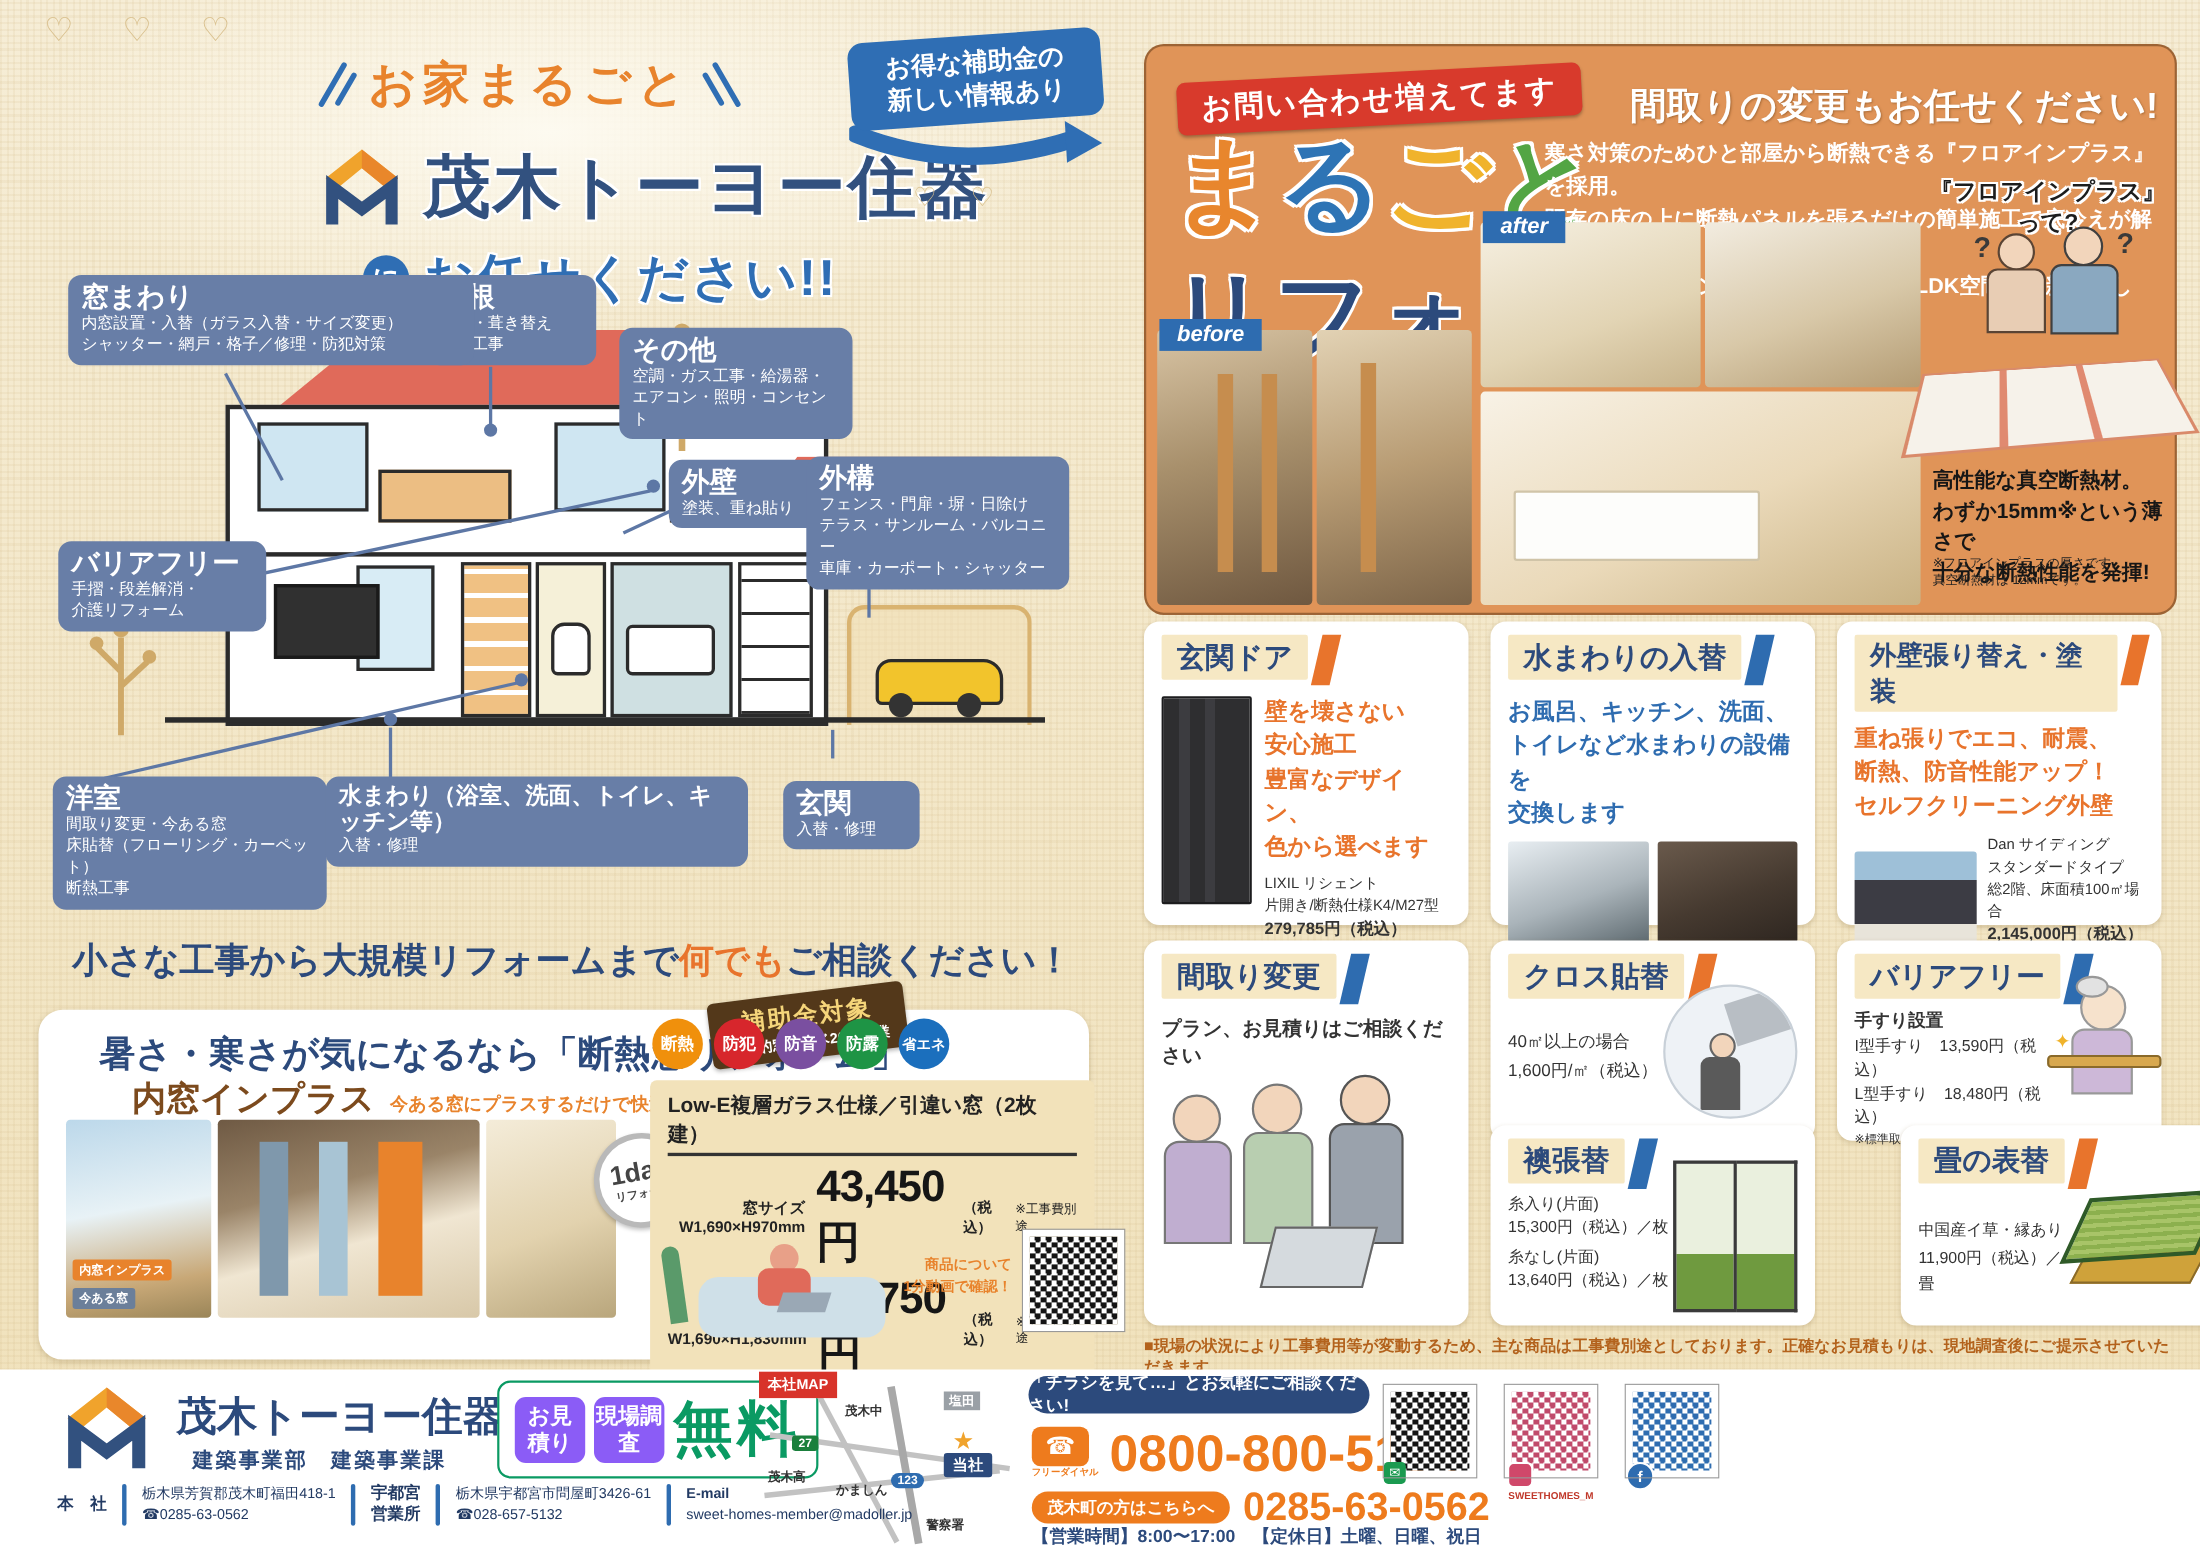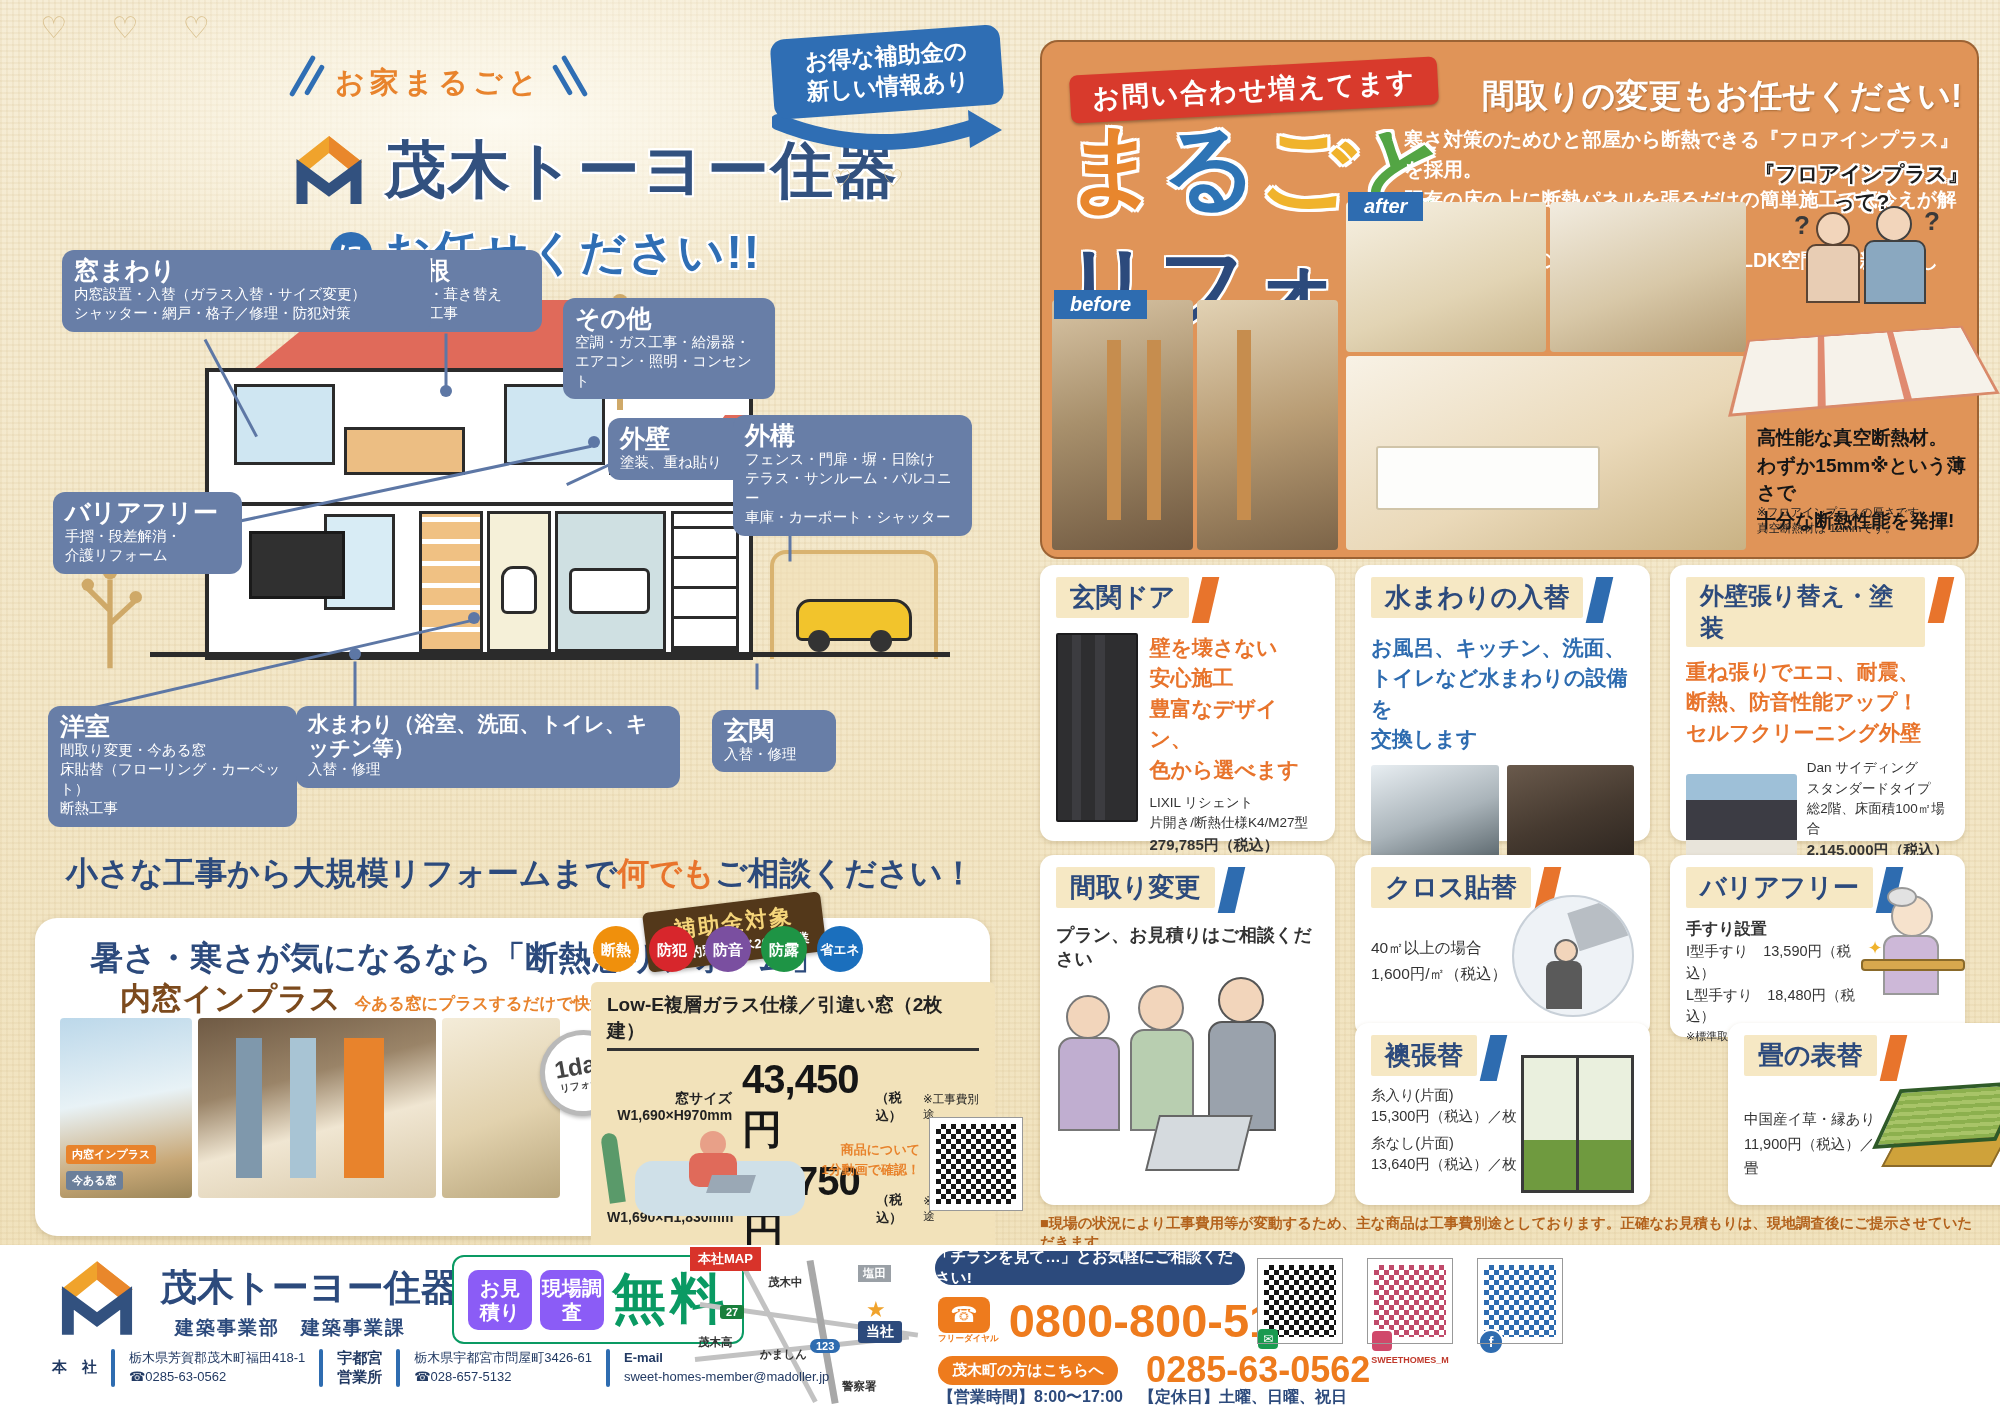--- a/index.html
+++ b/index.html
@@ -6,21 +6,21 @@
   body{font-family:"Liberation Sans","DejaVu Sans",sans-serif;}
   .page{position:relative;width:2000px;height:1414px;overflow:hidden;
     background:
       radial-gradient(ellipse 700px 260px at 500px 120px,#fdfaf0 0%,rgba(253,250,240,0) 70%),
       repeating-linear-gradient(0deg,rgba(210,185,135,.14) 0 2px,rgba(0,0,0,0) 2px 6px),
       repeating-linear-gradient(90deg,rgba(210,185,135,.14) 0 2px,rgba(0,0,0,0) 2px 6px),
       linear-gradient(#f6edd6,#f0e1ba);}
   .abs{position:absolute;}
   .ow{text-shadow:2px 0 0 #fff,-2px 0 0 #fff,0 2px 0 #fff,0 -2px 0 #fff,2px 2px 0 #fff,-2px -2px 0 #fff,2px -2px 0 #fff,-2px 2px 0 #fff;}
   
-  .top-badge-txt{color:#e8832c;font-size:29px;font-weight:bold;letter-spacing:5px;margin-top:15px;}
+  .top-badge-txt{color:#e8832c;font-size:43px;font-weight:bold;letter-spacing:5px;}
   .slash{width:5px;height:46px;background:#2f6eb4;border-radius:3px;display:inline-block;}
   .logo-txt{color:#32517f;font-size:62px;font-weight:bold;letter-spacing:2px;}
   .ni-circle{width:42px;height:42px;border-radius:50%;background:#2f6eb4;color:#fff;font-size:25px;font-weight:bold;display:flex;align-items:center;justify-content:center;}
   .request{color:#2f6eb4;font-size:46px;font-weight:bold;letter-spacing:2px;}
   .subsidy{background:#2f6eb4;color:#fff;border-radius:14px;font-size:23px;font-weight:bold;text-align:center;line-height:1.3;padding:10px 14px;transform:rotate(-4deg);}
   
   .callout{background:#687ea7;border-radius:12px;color:#fff;padding:6px 12px 8px;}
   .callout .t{font-size:25px;font-weight:bold;line-height:1.15;}
   .callout .t.small{font-size:21px;}
   .callout .ln{font-size:14.5px;line-height:1.35;}
@@ -547,21 +547,21 @@
     </div>
 
     <div class="navybar abs" style="left:935px;top:6px;width:310px;height:34px;">「チラシを見て…」とお気軽にご相談ください!</div>
     <div class="abs" style="left:938px;top:48px;display:flex;align-items:center;gap:10px;">
       <div style="text-align:center;">
         <div style="width:52px;height:36px;background:#ee7b1d;border-radius:8px;color:#fff;font-size:22px;display:flex;align-items:center;justify-content:center;">☎</div>
         <div style="font-size:8.5px;color:#ee7b1d;font-weight:bold;">フリーダイヤル</div>
       </div>
       <a class="phone1" style="text-decoration:none;">0800-800-5134</a>
     </div>
-    <div class="abs" style="left:938px;top:104px;display:flex;align-items:center;gap:28px;">
+    <div class="abs" style="left:938px;top:104px;display:flex;align-items:center;gap:12px;">
       <span class="local-label">茂木町の方はこちらへ</span>
       <a class="phone2" style="text-decoration:none;">0285-63-0562</a>
     </div>
     <div class="abs hours" style="left:938px;top:142px;">【営業時間】8:00〜17:00　【定休日】土曜、日曜、祝日</div>
 
     <div class="abs" style="left:1258px;top:14px;">
       <div class="qr" style="width:72px;height:72px;"></div>
       <div style="width:20px;height:20px;background:#1a9a50;border-radius:4px;color:#fff;font-size:12px;display:flex;align-items:center;justify-content:center;margin-top:-14px;">✉</div>
     </div>
     <div class="abs" style="left:1368px;top:14px;text-align:center;">

